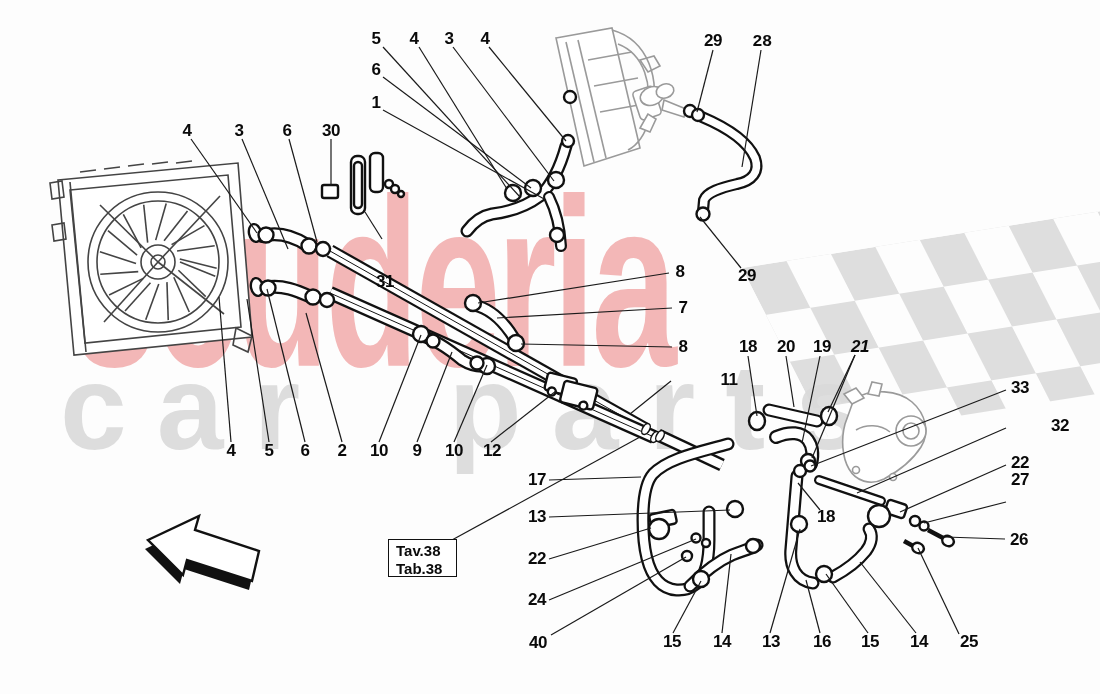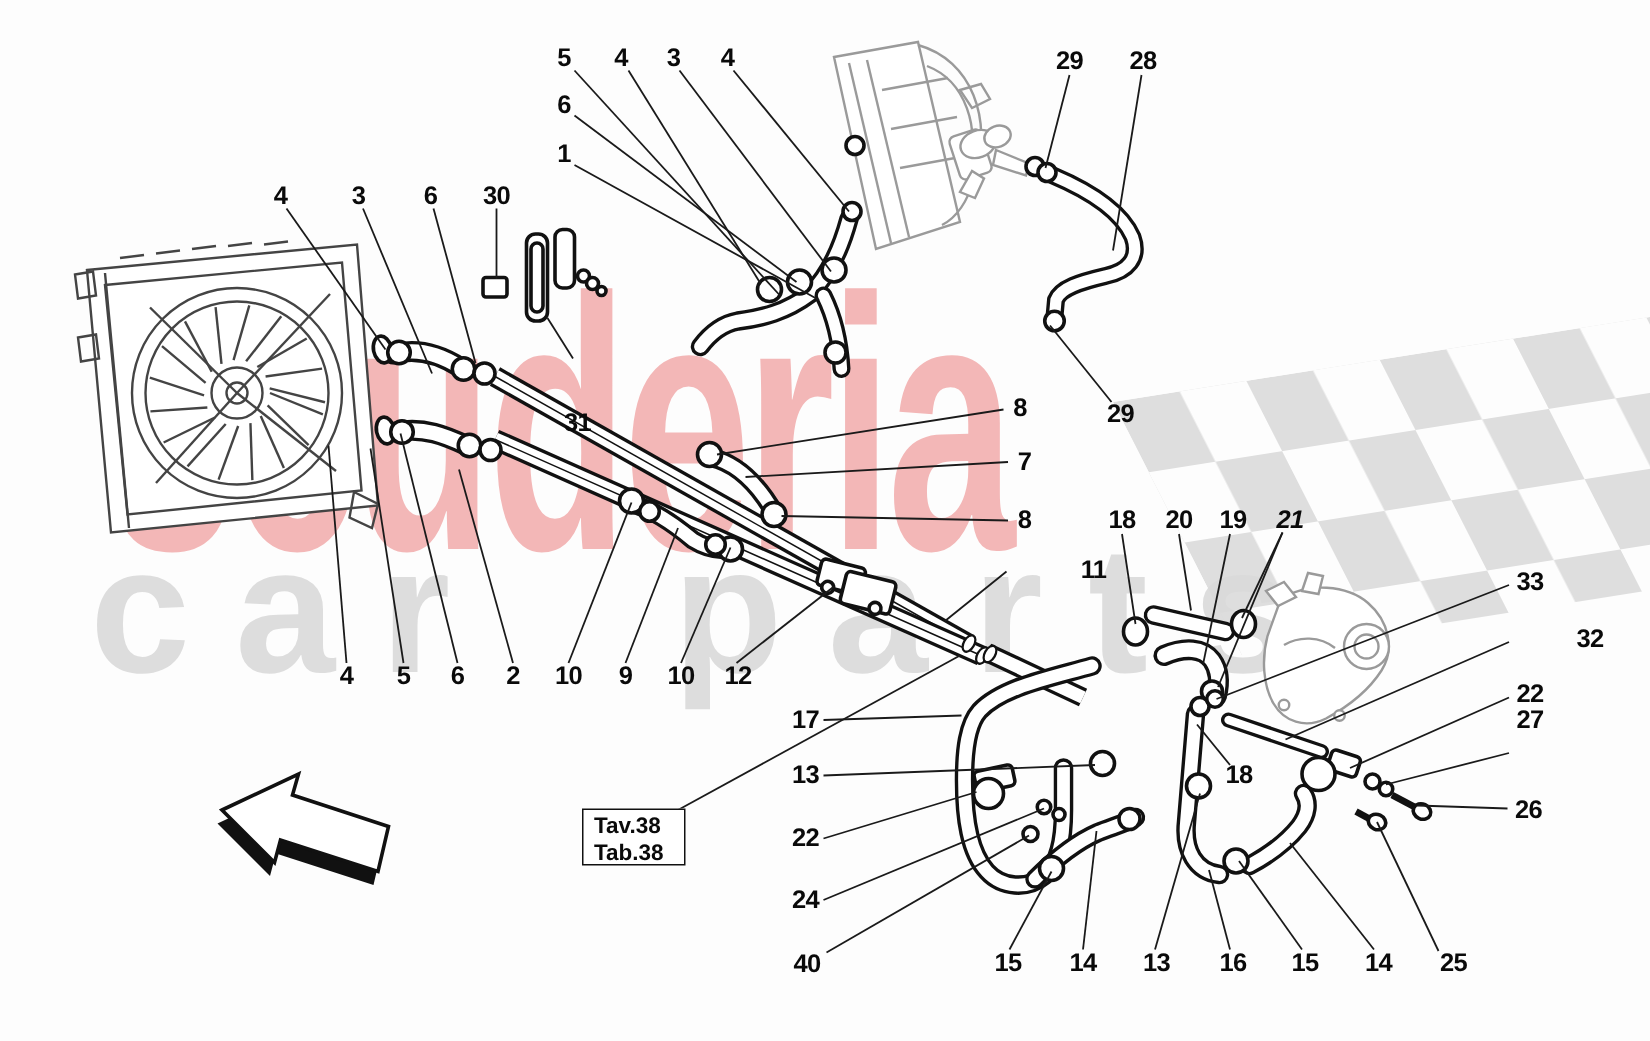--- a/index.html
+++ b/index.html
@@ -308,21 +308,21 @@
       <line x1="452" y1="540" x2="640" y2="437"></line>
     </g>
 </svg>
 
 <div id="labels">
     <div class="callout" style="left: 376px; top: 39px;">5</div>
     <div class="callout" style="left: 414px; top: 39px;">4</div>
     <div class="callout" style="left: 449px; top: 39px;">3</div>
     <div class="callout" style="left: 485px; top: 39px;">4</div>
     <div class="callout" style="left: 713px; top: 41px;">29</div>
-    <div class="callout" style="left: 762px; top: 41px;">28</div>
+    <div class="callout" style="left: 762px; top: 41px; font-family: Liberation Mono, monospace;">28</div>
     <div class="callout" style="left: 376px; top: 70px;">6</div>
     <div class="callout" style="left: 376px; top: 103px;">1</div>
     <div class="callout" style="left: 187px; top: 131px;">4</div>
     <div class="callout" style="left: 239px; top: 131px;">3</div>
     <div class="callout" style="left: 287px; top: 131px;">6</div>
     <div class="callout" style="left: 331px; top: 131px;">30</div>
     <div class="callout" style="left: 385px; top: 248px; margin-top: 34px;">31</div>
     <div class="callout" style="left: 680px; top: 272px;">8</div>
     <div class="callout" style="left: 747px; top: 276px;">29</div>
     <div class="callout" style="left: 683px; top: 308px;">7</div>

